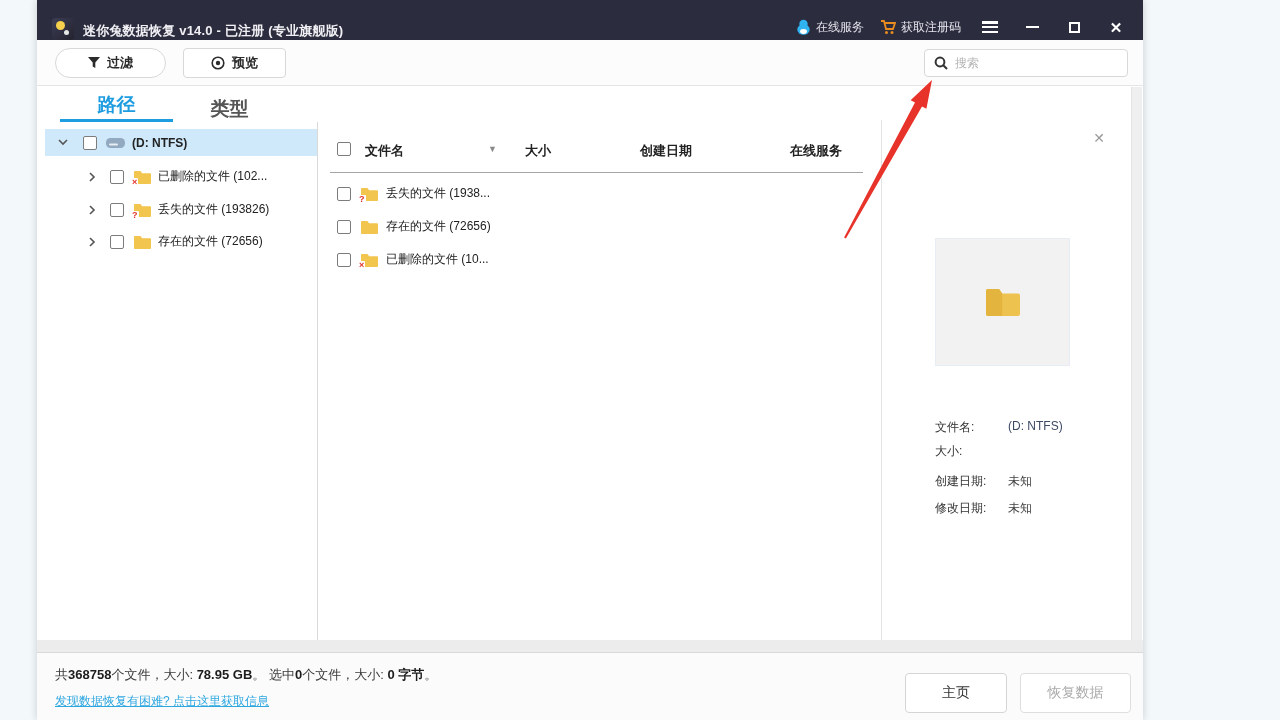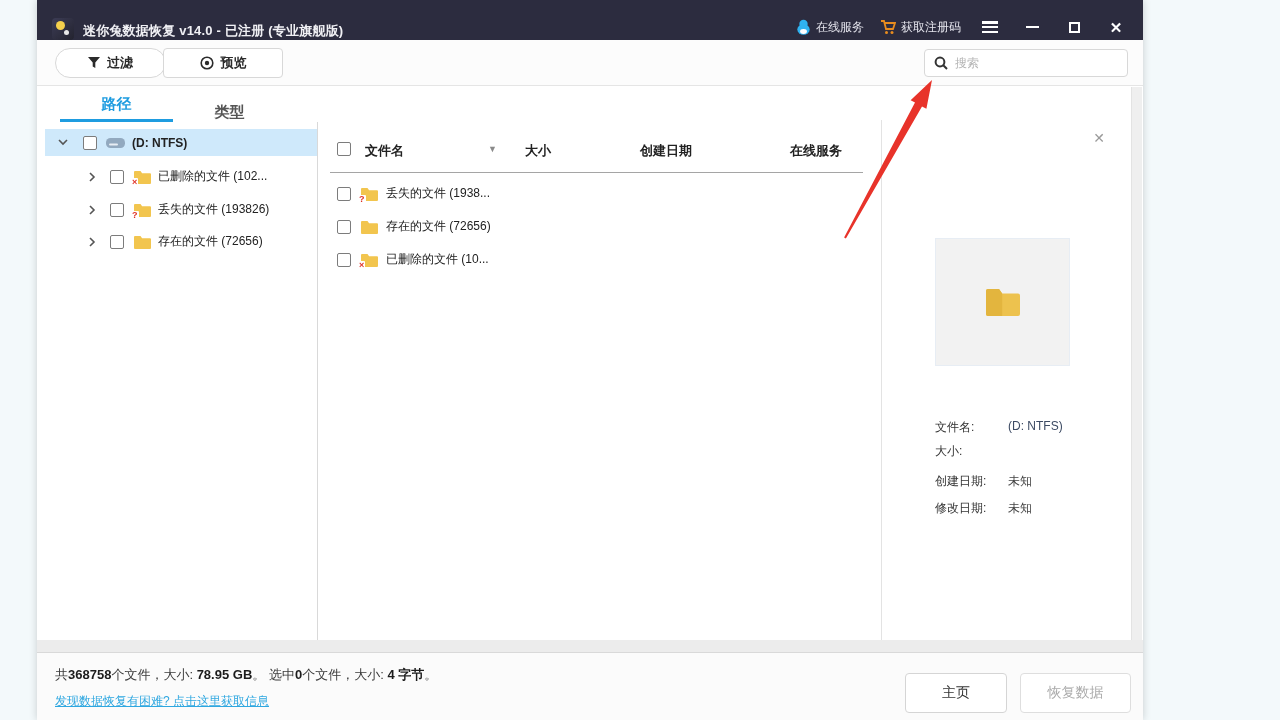--- a/index.html
+++ b/index.html
@@ -36,21 +36,21 @@
          gap:7px; font-size:13px; color:#2b2b2b; font-weight:bold; cursor:pointer; }
   .searchbox { position:absolute; right:15px; top:9px; width:204px; height:28px; background:#fff;
                border:1px solid #d8d8d8; border-radius:4px; display:flex; align-items:center; padding:0 9px; }
   .searchbox input { border:none; outline:none; flex:1; font-size:12px; margin-left:7px;
                      font-family:"Liberation Sans",sans-serif; color:#333; }
   .searchbox input::placeholder { color:#b5b5b5; }
 
   
   .content { position:absolute; left:0; top:87px; width:100%; height:553px; background:#fff; }
   .tab { position:absolute; top:0; height:35px; width:113px; display:flex; align-items:center;
-         justify-content:center; font-size:15px; font-weight:bold; color:#555; cursor:pointer; }
+         justify-content:center; font-size:19px; font-weight:bold; color:#555; cursor:pointer; }
   .tab.active { color:#1e9ce0; }
   .tab-underline { position:absolute; left:23px; top:32px; width:113px; height:3px; background:#1e9ce0; }
 
   .tree { position:absolute; left:8px; top:35px; width:272px; height:518px; }
   .trow { position:absolute; left:0; width:100%; height:27px; display:flex; align-items:center; cursor:pointer; }
   .trow.selected { background:#cfe9fb; }
   .chev { display:inline-flex; width:12px; justify-content:center; color:#555; }
   .checkbox { width:14px; height:14px; border:1.5px solid #7c7c7c; border-radius:2px;
               background:#fff; flex:0 0 auto; cursor:pointer; }
   .tlabel { font-size:12px; color:#222; margin-left:7px; white-space:nowrap; }
@@ -141,21 +141,21 @@
     </div>
   </div>
 
   <div class="toolbar">
     <div class="btn" style="left:18px; width:111px;border-radius:15px;">
       <svg width="12" height="12" viewBox="0 0 12 12">
         <path d="M0 0 h12 L7.3 5.6 V11 L4.7 9.4 V5.6 Z" fill="#2b2b2b"></path>
       </svg>
       <span>过滤</span>
     </div>
-    <div class="btn" style="left:126px; width:120px;text-align:center;">
+    <div class="btn" style="left:146px; width:103px;text-align:center;">
       <svg width="14" height="14" viewBox="0 0 14 14">
         <circle cx="7" cy="7" r="5.8" fill="none" stroke="#2b2b2b" stroke-width="1.6"></circle>
         <circle cx="7" cy="7" r="2.2" fill="#2b2b2b"></circle>
       </svg>
       <span>预览</span>
     </div>
     <div class="searchbox">
       <svg width="14" height="14" viewBox="0 0 14 14">
         <circle cx="6" cy="6" r="4.4" fill="none" stroke="#333" stroke-width="2"></circle>
         <line x1="9.3" y1="9.3" x2="13" y2="13" stroke="#333" stroke-width="2"></line>
@@ -309,21 +309,21 @@
         <span class="dlabel">修改日期:</span>
         <span class="dvalue">未知</span>
       </div>
     </div>
   </div>
 
   <div class="scrollbar"></div>
   <div class="greystrip"></div>
 
   <div class="bottombar">
-    <div class="status"><span>共</span><span class="b">368758</span><span>个文件，大小: </span><span class="b">78.95 GB</span><span>。  选中</span><span class="b">0</span><span>个文件，大小: </span><span class="b">4 字节</span><span>。</span></div>
+    <div class="status"><span>共</span><span class="b">368758</span><span>个文件，大小: </span><span class="b">78.95 GB</span><span>。  选中</span><span class="b">0</span><span>个文件，大小: </span><span class="b">0 字节</span><span>。</span></div>
     <div class="helplink">发现数据恢复有困难? 点击这里获取信息</div>
     <div class="bbtn" style="left:868px; width:102px;">主页</div>
     <div class="bbtn disabled" style="left:983px; width:111px;">恢复数据</div>
   </div>
 </div>
 
 <svg class="arrow-overlay">
   <polygon points="845.9,238.5 922,106.4 926.4,108.8 932,80 910.6,100.2 915,102.6 844.1,237.5" fill="#e8332a"></polygon>
 </svg>
 

